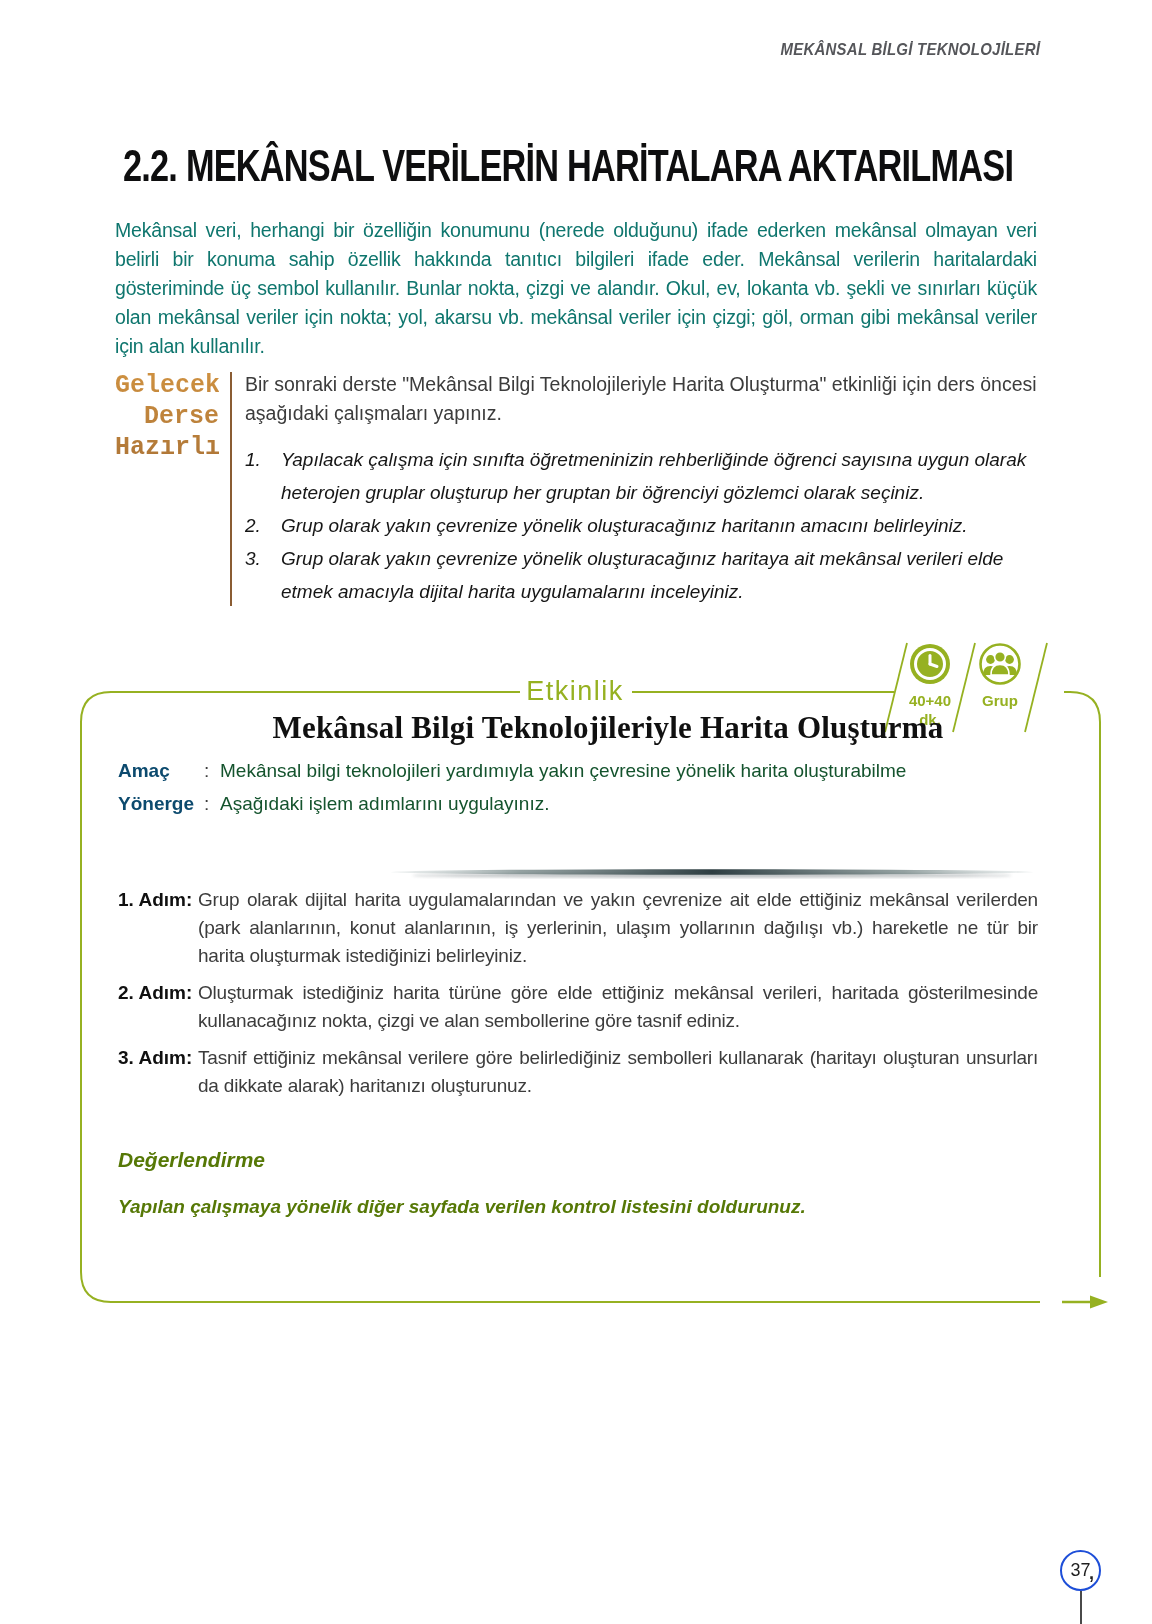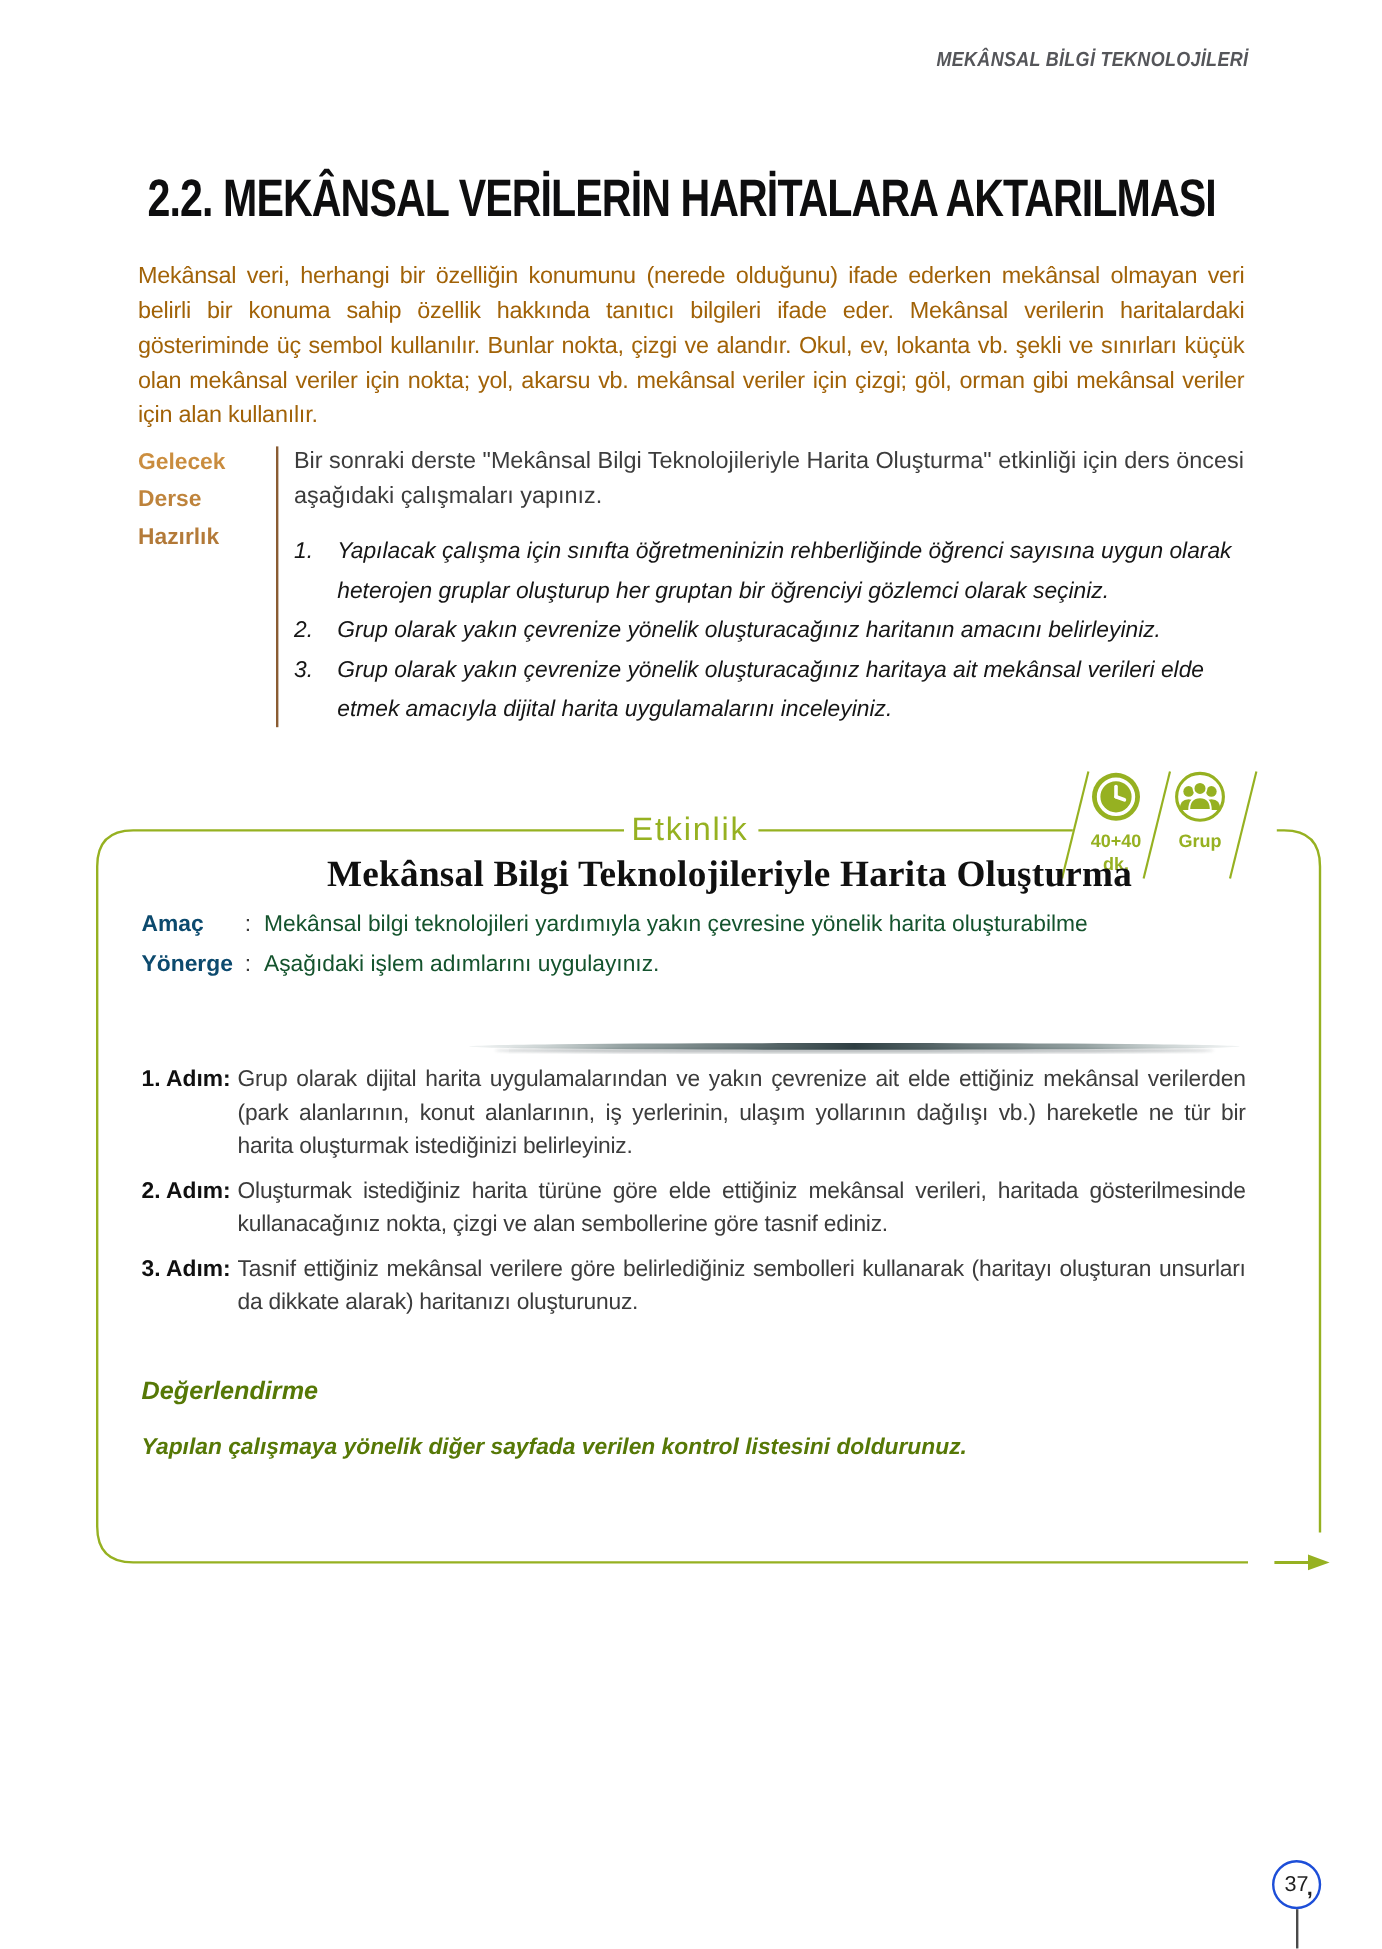--- a/index.html
+++ b/index.html
@@ -11,26 +11,26 @@
     font-style:italic;color:#55565a;letter-spacing:.3px;transform:scaleX(.88);
     transform-origin:right center;white-space:nowrap;}
 
   
   .chapter-title{position:absolute;top:112px;left:123px;font-size:44px;font-weight:bold;
     color:#0e0e0f;letter-spacing:-1px;transform:scaleX(.78);transform-origin:left center;
     white-space:nowrap;}
 
   
   .intro-par{position:absolute;top:196px;left:115px;width:922px;font-size:19.5px;
-    line-height:29px;text-align:justify;letter-spacing:-.2px;color:#a16207;}
+    line-height:29px;text-align:justify;letter-spacing:-.2px;color:#0f766e;}
 
   
   .prep{position:absolute;top:370px;left:115px;width:928px;display:flex;}
-  .prep-label{width:104px;flex:none;text-align:left;font-family:Liberation Sans, sans-serif;
-    font-size:19px;line-height:31px;font-weight:bold;
+  .prep-label{width:104px;flex:none;text-align:right;font-family:Liberation Mono, monospace;
+    font-size:25px;line-height:31px;font-weight:bold;
     background:linear-gradient(180deg,#cf9140 0%,#a06a33 55%,#6b4226 100%);
     -webkit-background-clip:text;background-clip:text;color:transparent;}
   .prep-rule{width:2px;background:#8a5c33;margin:2px 13px 2px 11px;flex:none;}
   .prep-body{flex:1;}
   .prep-intro{font-size:19.5px;line-height:29px;color:#3c3c3c;margin:0;}
   .prep-list{margin-top:15px;font-style:italic;color:#161616;font-size:19px;line-height:33px;}
   .prep-item{display:flex;}
   .prep-num{width:36px;flex:none;}
   .prep-text{flex:1;}
 

